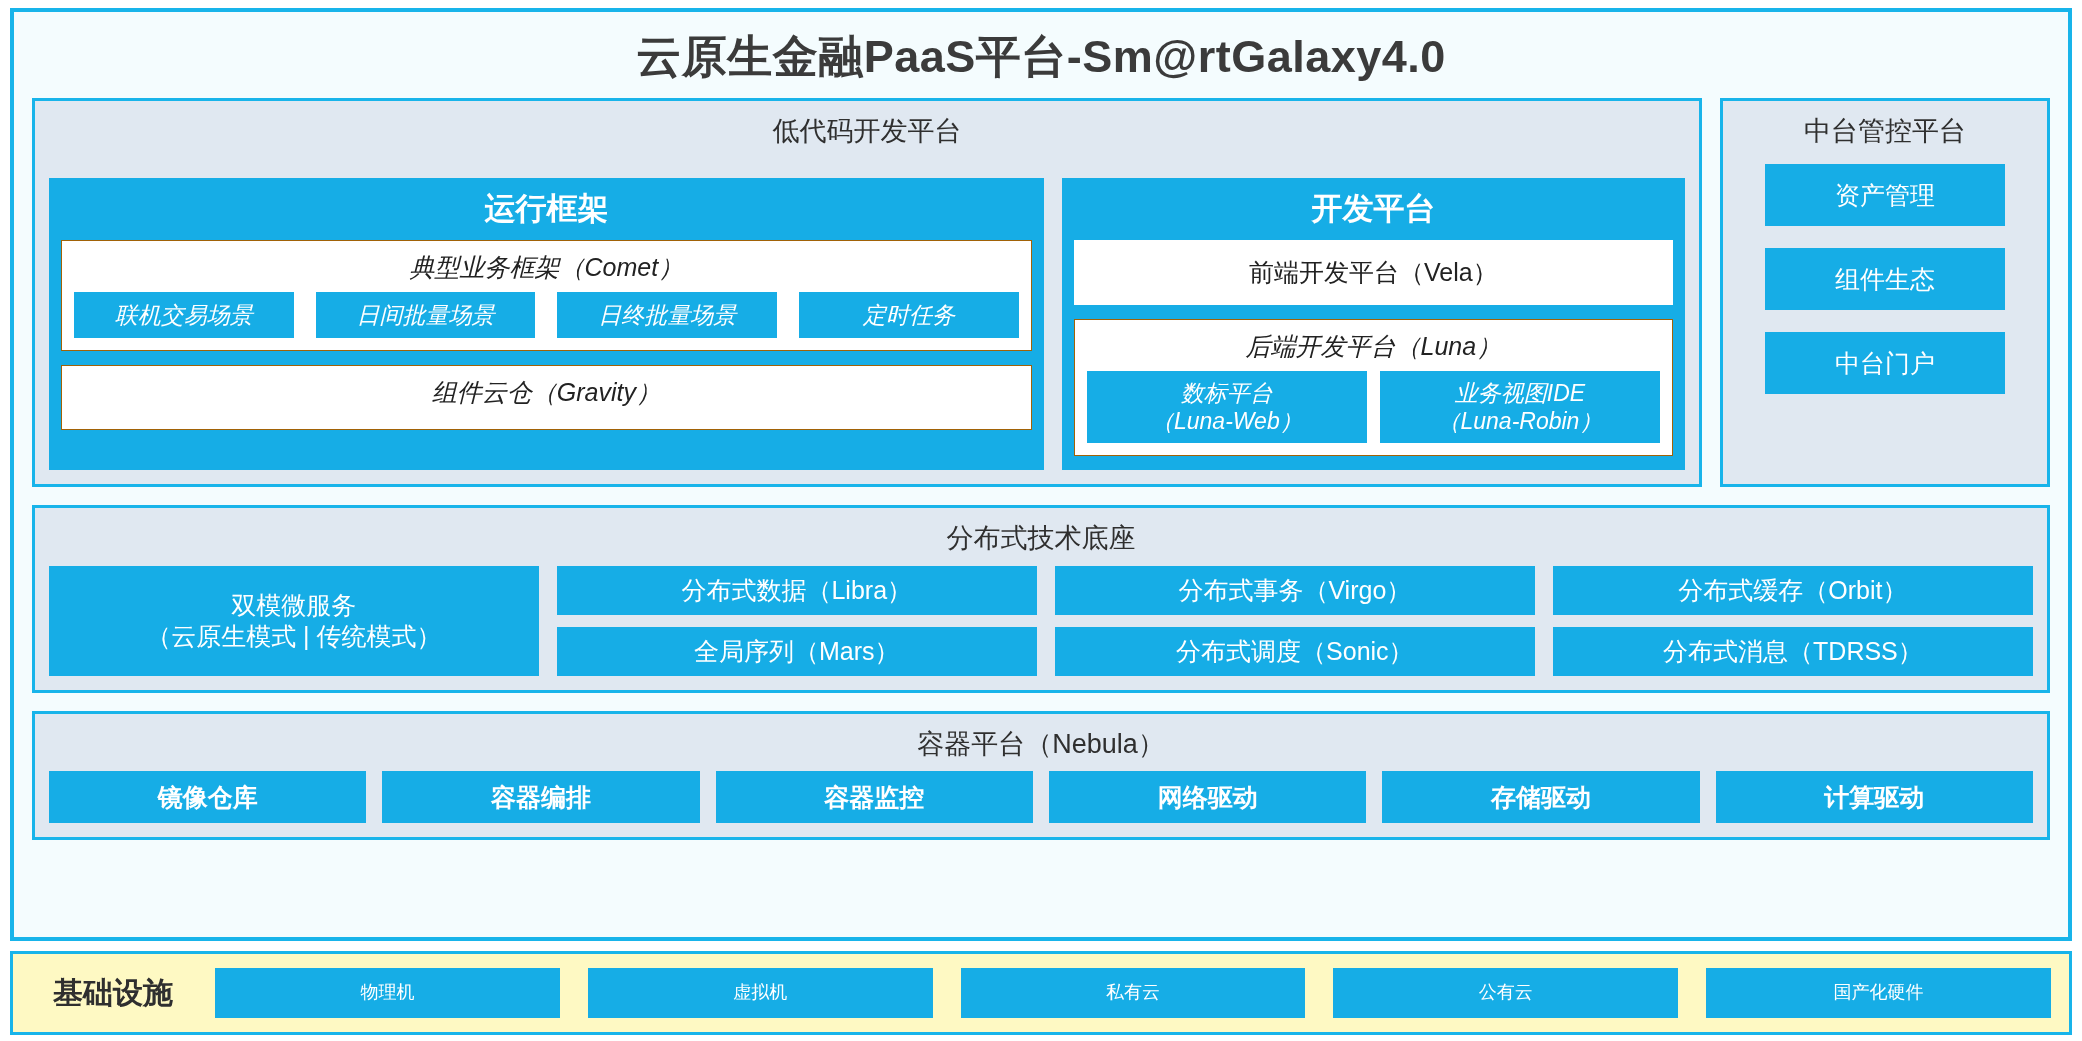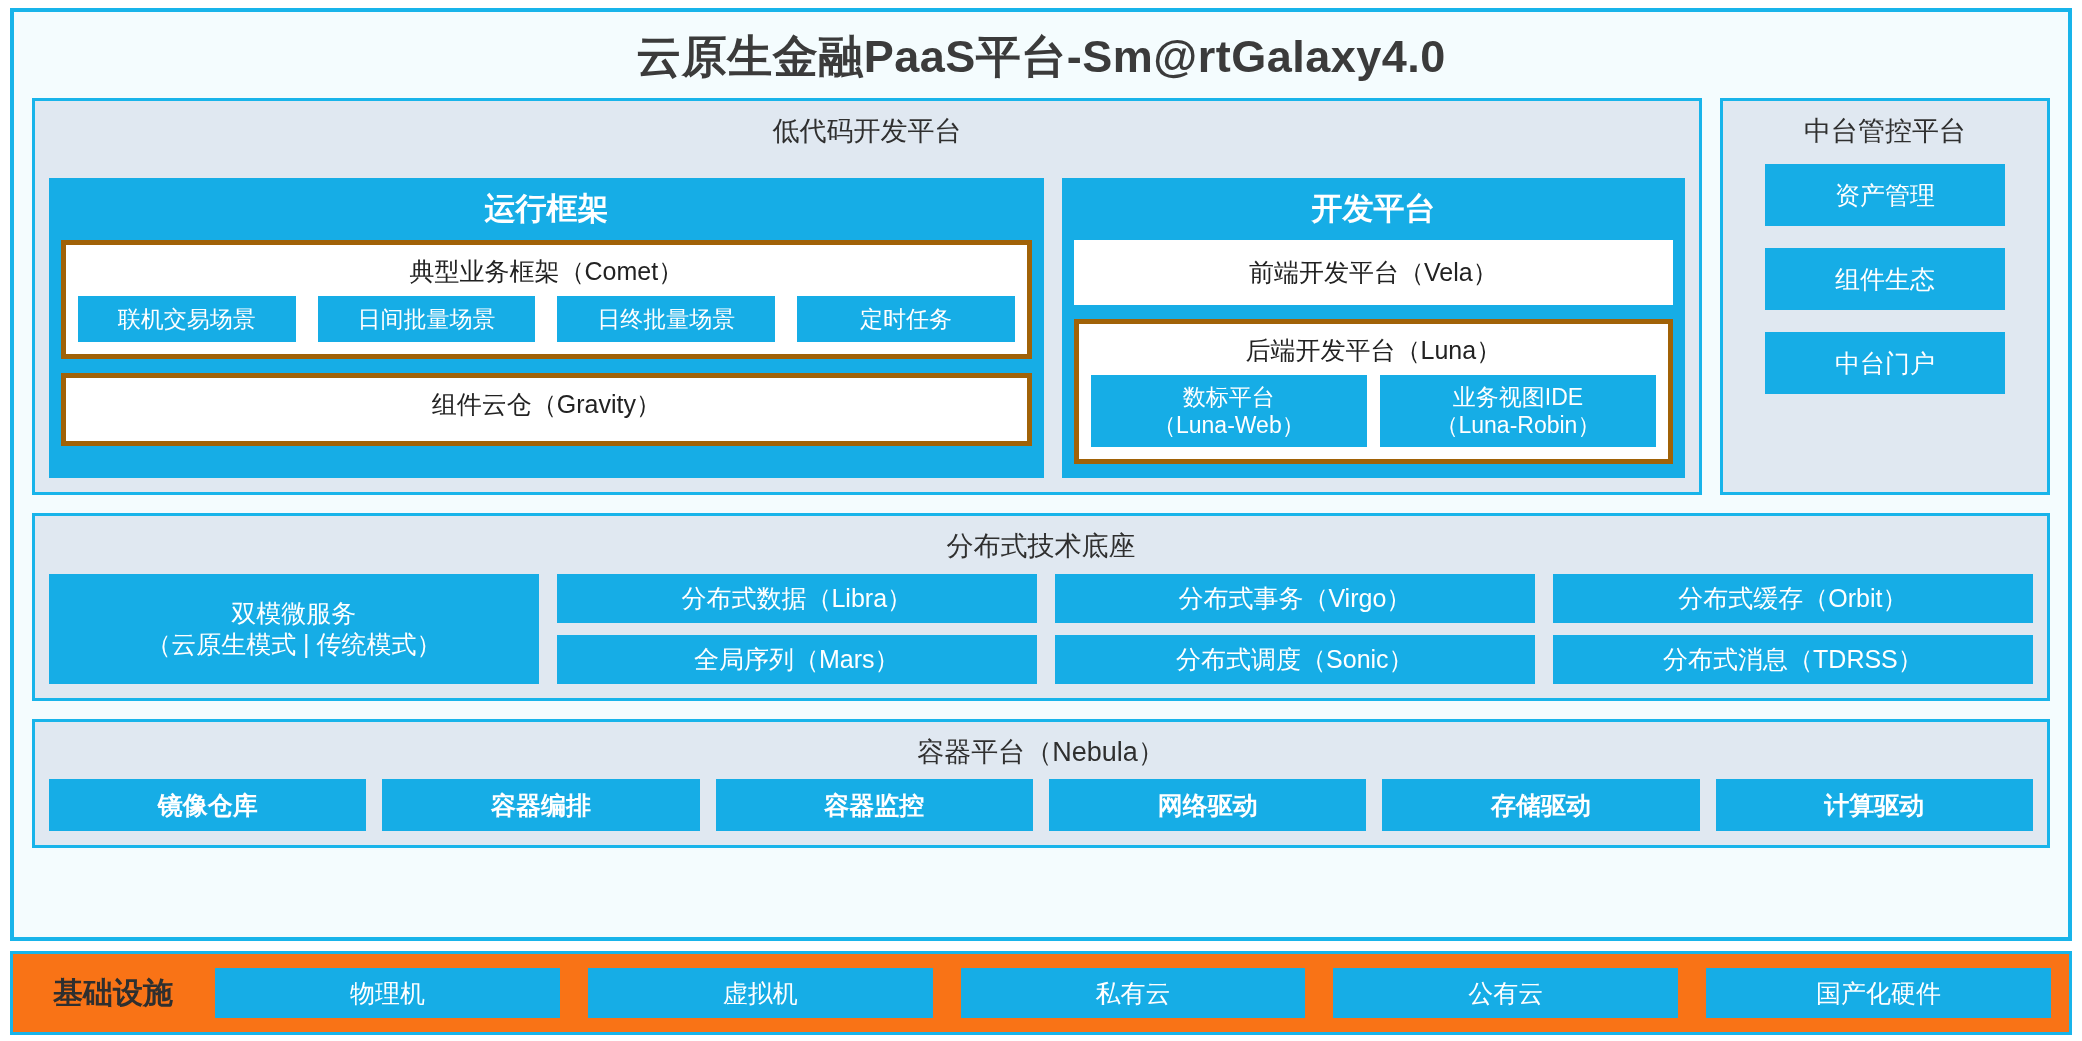--- a/index.html
+++ b/index.html
@@ -101,22 +101,23 @@
     text-align: center;
     color: #ffffff;
     font-size: 31px;
     font-weight: 600;
     padding: 14px 0 14px 0;
     line-height: 1.1;
   }
 
   .white-box {
     background: #ffffff;
-    border: 5px solid #a16207;
+    border: 1px solid #a16207;
     padding: 10px 12px 12px 12px;
+    font-style: italic;
   }
   .white-box + .white-box { margin-top: 14px; }
 
   .wb-title {
     text-align: center;
     font-size: 25px;
     color: #222222;
     padding: 2px 0 10px 0;
     line-height: 1.15;
   }
@@ -163,36 +164,36 @@
   }
   .dist-col > .chip { flex: 1 1 0; min-height: 49px; font-size: 25px; }
 
   
   .cont-body { display: flex; gap: 16px; font-weight: bold; }
   .cont-body > .chip { flex: 1 1 0; min-height: 52px; font-size: 25px; }
 
   
   .infra {
     flex: 0 0 auto;
-    background: #f97316;
+    background: #fef9c3;
     border: 3px solid #18B4EA;
     display: flex;
     align-items: center;
     gap: 30px;
     padding: 14px 18px;
   }
   .infra-label {
     font-size: 30px;
     font-weight: 700;
     color: #2F2F2F;
     white-space: nowrap;
     padding: 0 12px 0 22px;
   }
   .infra-items { flex: 1 1 auto; display: flex; gap: 28px; }
-  .infra-items > .chip { flex: 1 1 0; min-height: 50px; font-size: 25px; }
+  .infra-items > .chip { flex: 1 1 0; min-height: 50px; font-size: 18px; }
 
   .stack { display: flex; flex-direction: column; gap: 18px; }
 </style>
 </head>
 <body>
 
 <div class="page">
 
   <div class="main-frame">
 

